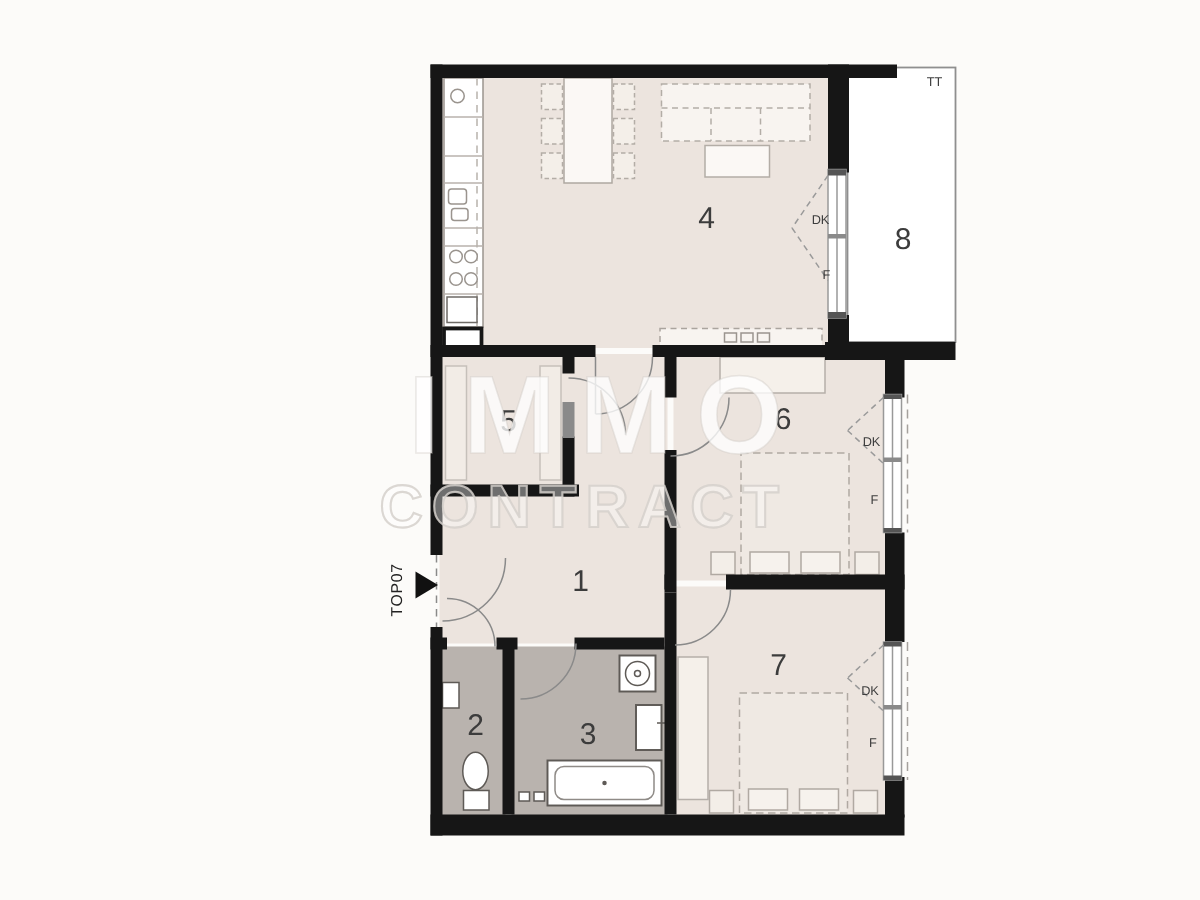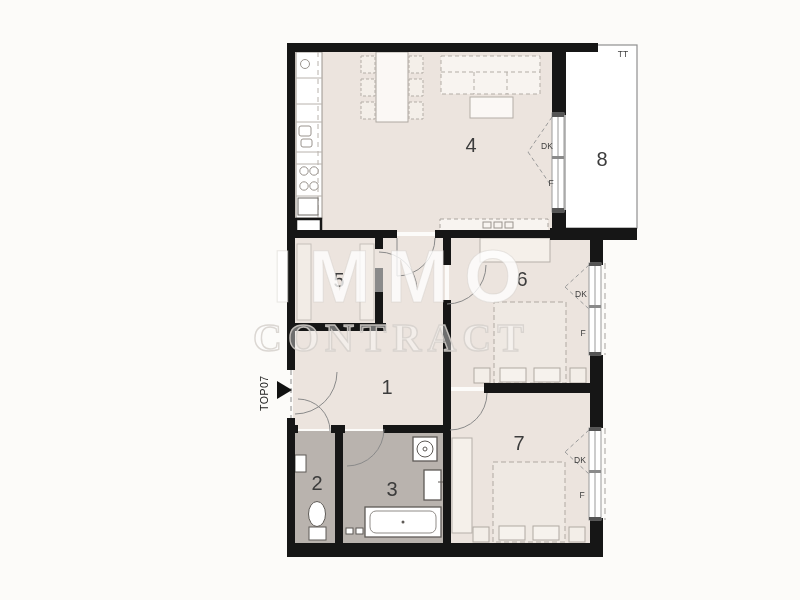--- a/index.html
+++ b/index.html
@@ -17,21 +17,21 @@
     pointer-events:none;line-height:1;
     font-family:"Liberation Sans",sans-serif;font-weight:bold;text-align:center;
   }
   .wm-immo{
     font-size:74px;letter-spacing:16px;
     color:rgba(255,255,255,0.78);
     -webkit-text-stroke:1px rgba(205,200,195,0.40);
   }
   .wm-contract{
     position:absolute;left:253px;top:318px;width:310px;
-    font-family:Liberation Serif, serif;font-weight:bold;
+    font-family:Liberation Sans, sans-serif;font-weight:bold;
     font-size:40px;letter-spacing:6px;line-height:1;
     color:rgba(255,255,255,0.38);
     -webkit-text-stroke:1.4px rgba(213,208,203,0.85);
     pointer-events:none;
   }
 </style>
 </head>
 <body>
 
 <div id="stage">

